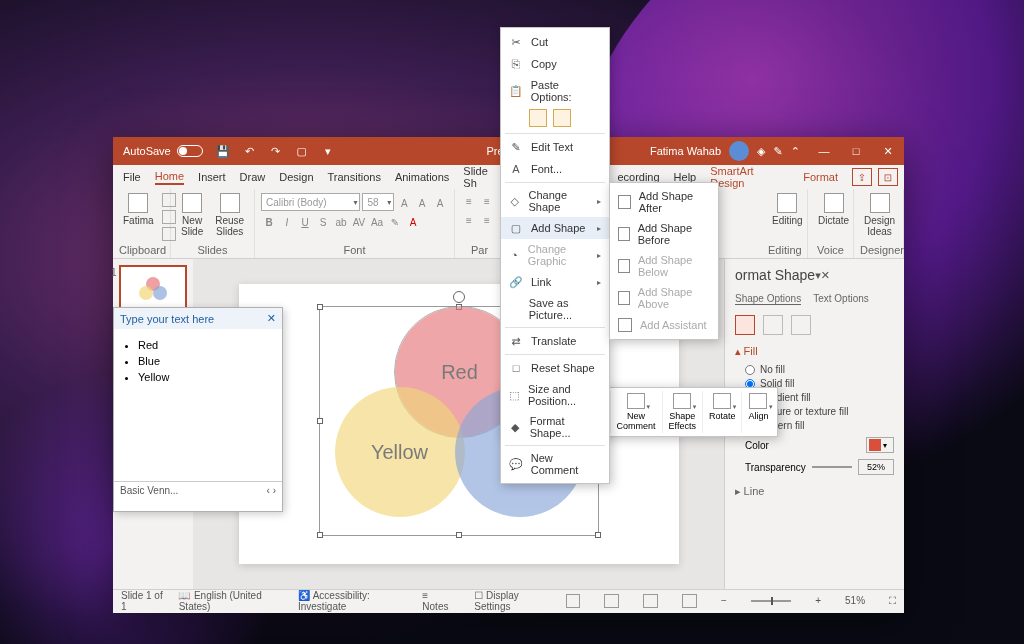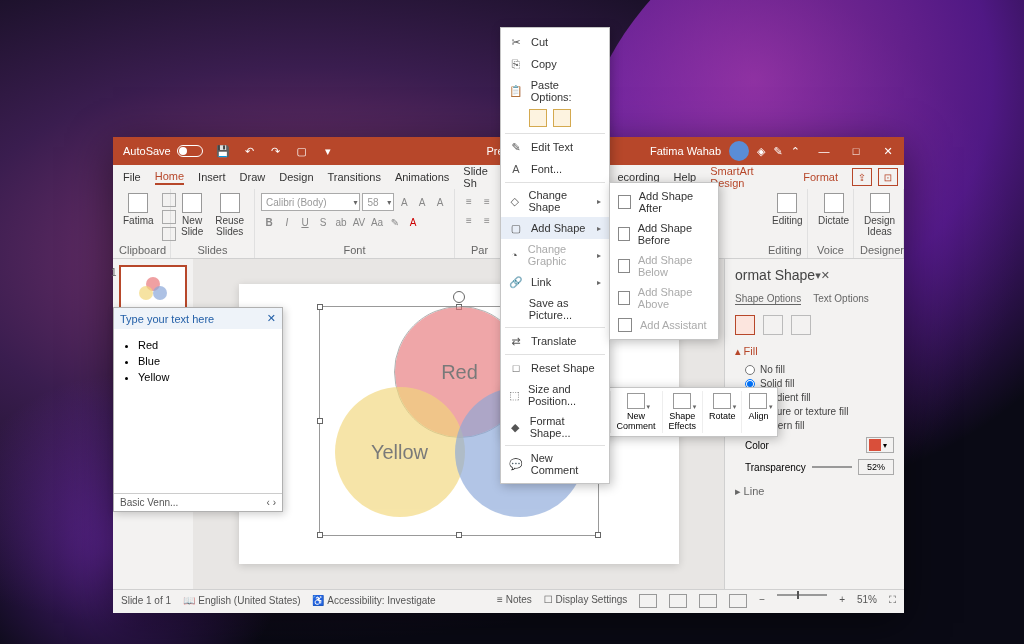--- a/index.html
+++ b/index.html
@@ -26,21 +26,21 @@
 .tabs .rightbtns span{width:20px;height:18px;border:1px solid #b7472a;display:flex;align-items:center;justify-content:center;font-size:10px}
 .ribbon{height:70px;background:#f3f2f1;border-bottom:1px solid #d0d0d0;display:flex;font-size:10px;color:#444}
 .rgroup{border-right:1px solid #e0e0e0;padding:2px 6px;display:flex;flex-direction:column;justify-content:space-between}
 .rgroup .label{text-align:center;font-size:11px;color:#666;margin-top:auto}
 .rgroup .body{display:flex;align-items:flex-start;gap:4px;flex:1}
 .bigbtn{display:flex;flex-direction:column;align-items:center;gap:2px;padding:2px 4px}
 .bigbtn .ico{width:20px;height:20px;border:1px solid #999;background:#fff}
 .smallbtns{display:flex;flex-direction:column;gap:3px;padding-top:2px}
 .smallbtns span{width:14px;height:14px;display:inline-block;border:1px solid #aaa}
 .fontbox{display:flex;flex-direction:column;gap:3px;padding-top:2px}
-.fontrow{display:flex;gap:2px;align-items:center}
+.fontrow{display:flex;gap:2px;align-items:flex-end}
 .combo{border:1px solid #aaa;height:18px;padding:0 14px 0 4px;background:#fff;font-size:10px;display:flex;align-items:center;position:relative;color:#999}
 .combo::after{content:"▾";position:absolute;right:2px;font-size:8px;color:#666}
 .fbtn{width:16px;height:16px;display:flex;align-items:center;justify-content:center;color:#888}
 .content{display:flex;height:330px;background:#e8e6e4}
 .thumbpane{width:80px;padding:6px;background:#f3f2f1}
 .thumb{border:2px solid #b7472a;background:#fff;height:48px;position:relative;padding:4px}
 .thumb .num{position:absolute;left:-10px;top:0;font-size:10px;color:#666}
 .thumb .mini{position:absolute;left:18px;top:10px;width:28px;height:24px}
 .thumb .mini span{position:absolute;width:14px;height:14px;border-radius:50%;opacity:.7}
 .slidearea{flex:1;background:#e8e6e4;display:flex;align-items:center;justify-content:center;position:relative}
@@ -68,27 +68,27 @@
 .rightpane .sechdr2{color:#666;font-size:11px;margin-top:10px}
 .rightpane .radio{display:flex;align-items:center;gap:5px;font-size:10px;color:#444;margin:3px 0 3px 10px}
 .rightpane .radio input{width:10px;height:10px}
 .rightpane .row{display:flex;align-items:center;justify-content:space-between;margin:6px 0 6px 10px;font-size:10px}
 .rightpane .swatch{width:28px;height:16px;border:1px solid #aaa;display:flex;align-items:center}
 .rightpane .swatch::before{content:"";width:12px;height:12px;background:#d94f3a;margin-left:2px}
 .rightpane .swatch::after{content:"▾";font-size:8px;margin-left:2px}
 .rightpane .slider{width:40px;height:2px;background:#999}
 .rightpane .pct{width:36px;height:16px;border:1px solid #aaa;display:flex;align-items:center;justify-content:center;font-size:9px}
 .statusbar{height:22px;background:#f3f2f1;border-top:1px solid #d0d0d0;display:flex;align-items:center;font-size:10px;color:#555;padding:0 8px;gap:12px}
-.statusbar .right{margin-left:auto;display:flex;align-items:flex-start;gap:12px}
+.statusbar .right{margin-left:auto;display:flex;align-items:center;gap:24px}
 .statusbar .viewbtn{width:18px;height:14px;border:1px solid #999;display:inline-block}
 .textpanel{position:absolute;left:113px;top:307px;width:170px;height:205px;background:#fff;border:1px solid #b0b0b0;box-shadow:2px 2px 8px rgba(0,0,0,.2);z-index:30;font-size:11px}
 .textpanel .tphdr{background:#eef3f9;padding:4px 6px;display:flex;justify-content:space-between;align-items:center;color:#2460a8;font-size:11px}
 .textpanel ul{list-style:disc;padding:8px 0 0 24px}
 .textpanel li{padding:2px 0;font-size:11px}
-.textpanel .footer{position:absolute;bottom:0;left:0;right:0;border-top:1px solid #ccc;padding:3px 6px;font-size:10px;color:#555;display:flex;justify-content:space-between}
+.textpanel .footer{position:absolute;bottom:12px;left:0;right:0;border-top:1px solid #ccc;padding:3px 6px;font-size:10px;color:#555;display:flex;justify-content:space-between}
 .ctxmenu{position:absolute;left:500px;top:27px;width:110px;background:#fff;border:1px solid #c5c5c5;box-shadow:2px 2px 10px rgba(0,0,0,.25);z-index:50;font-size:11px;padding:3px 0}
 .ctxmenu .mi{display:flex;align-items:center;gap:8px;padding:4px 8px;color:#333}
 .ctxmenu .mi:hover,.ctxmenu .mi.hover{background:#e8eef7}
 .ctxmenu .mi .ico{width:14px;height:14px;display:inline-flex;align-items:center;justify-content:center;font-size:11px;color:#555}
 .ctxmenu .mi .arrow{margin-left:auto;font-size:8px;color:#666}
 .ctxmenu .mi.disabled{color:#aaa}
 .ctxmenu .sep{height:1px;background:#e0e0e0;margin:2px 4px}
 .ctxmenu .pasteopt{padding:2px 8px 4px 28px;display:flex;gap:6px}
 .ctxmenu .pasteopt span{width:18px;height:18px;border:1px solid #d4a94f;background:#fdf3e0;display:inline-block}
 .ctxmenu .lbl{display:inline-block}

